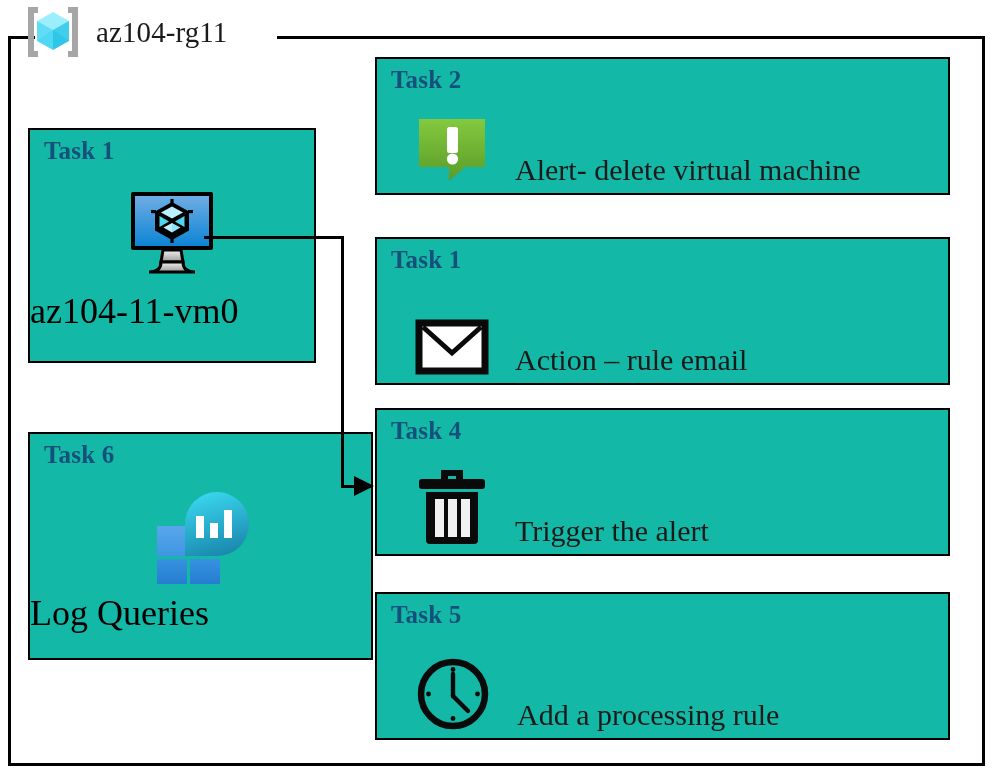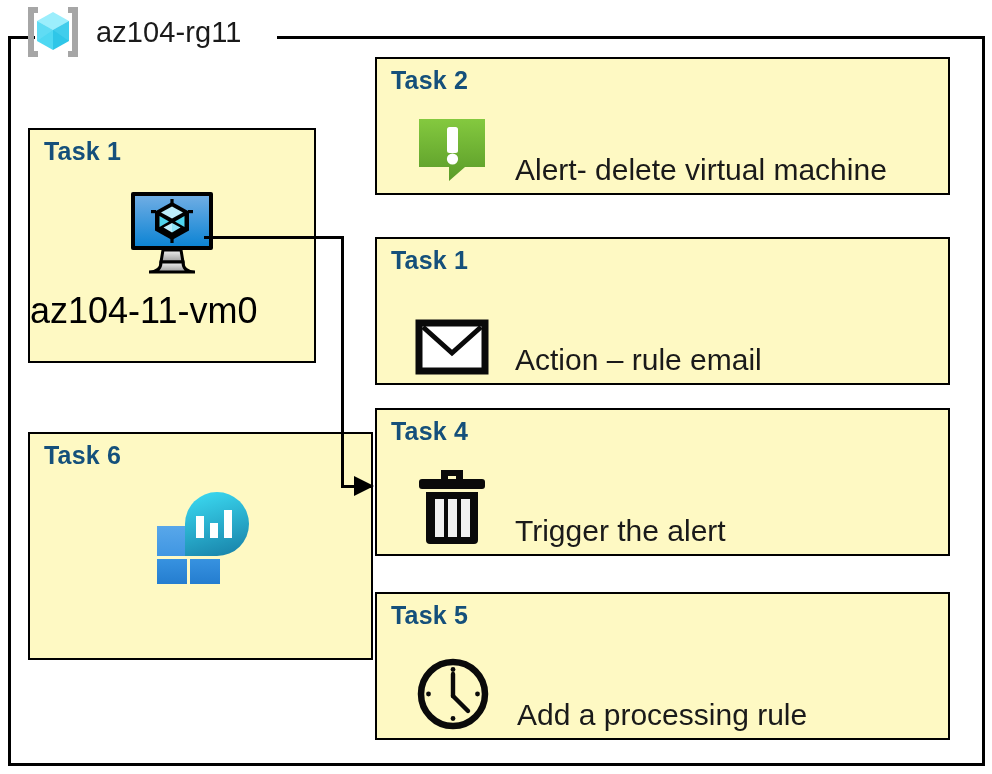--- a/index.html
+++ b/index.html
@@ -2,39 +2,39 @@
 <html><head>
 <meta charset="utf-8">
 <style>
   * { box-sizing: border-box; margin: 0; padding: 0; }
   html, body {
     width: 992px; height: 774px;
     background: #ffffff;
     font-family: "Liberation Sans", sans-serif;
     overflow: hidden;
   }
-  #canvas { position: relative; width: 992px; height: 774px; background:#fff; }
+  #canvas { position: relative; width: 992px; height: 774px; background:#fff;font-family:Liberation Serif, serif; }
 
   
   .rg-frame { position:absolute; left:8px; top:36px; width:977px; height:730px; }
   .rg-edge { position:absolute; background:#000; }
   .rg-left   { left:0;   top:0;    width:3px; height:730px; }
   .rg-bottom { left:0;   bottom:0; width:977px; height:3px; }
   .rg-right  { right:0;  top:0;    width:3px; height:730px; }
   .rg-top-left  { left:0;   top:0; width:27px;  height:3px; }
   .rg-top-right { left:269px; top:0; width:708px; height:3px; }
 
   
   .rg-header { position:absolute; left:22px; top:4px; display:flex; align-items:center; gap:12px; }
   .rg-icon { width:62px; height:56px; position:relative; }
   .rg-title { font-size:29px; color:#1a1a1a; letter-spacing:0.1px; white-space:nowrap; }
 
   
   .card {
-    position:absolute; background:#fef9c3; border:2.6px solid #000;
+    position:absolute; background:#14b8a6; border:2.6px solid #000;
   }
   .card-title {
     position:absolute; left:14px; top:7px;
     font-size:25px; font-weight:bold; color:#15507b; letter-spacing:0.2px;
   }
 
   
   .card-v { display:block; }
   .card-v .v-icon { position:absolute; left:0; right:0; display:flex; justify-content:center; }
   .card-v .v-label { position:absolute; left:0; right:0; font-size:36px; }
@@ -163,20 +163,21 @@
         <rect x="8" y="73" width="30" height="30" fill="url(#tileB)"></rect>
         <rect x="41" y="73" width="30" height="30" fill="url(#tileB)"></rect>
 
         <path d="M68 6 A32 32 0 1 1 68 70 L36 70 L36 38 A32 32 0 0 1 68 6 Z" fill="url(#logCircle)"></path>
 
         <rect x="47" y="30" width="8" height="22" fill="#fff"></rect>
         <rect x="61" y="37" width="8" height="15" fill="#fff"></rect>
         <rect x="75" y="24" width="8" height="28" fill="#fff"></rect>
       </svg>
     </div>
+    <div class="v-label">Log Queries</div>
   </div>
 
   <div class="card card-h" id="task2">
     <div class="card-title">Task 2</div>
     <div class="h-row">
       <span>
         <svg class="ic" width="74" height="74" viewBox="0 0 74 74">
           <defs>
             <linearGradient id="alertG" x1="0" y1="0" x2="0" y2="1">
               <stop offset="0" stop-color="#84c93f"></stop>

